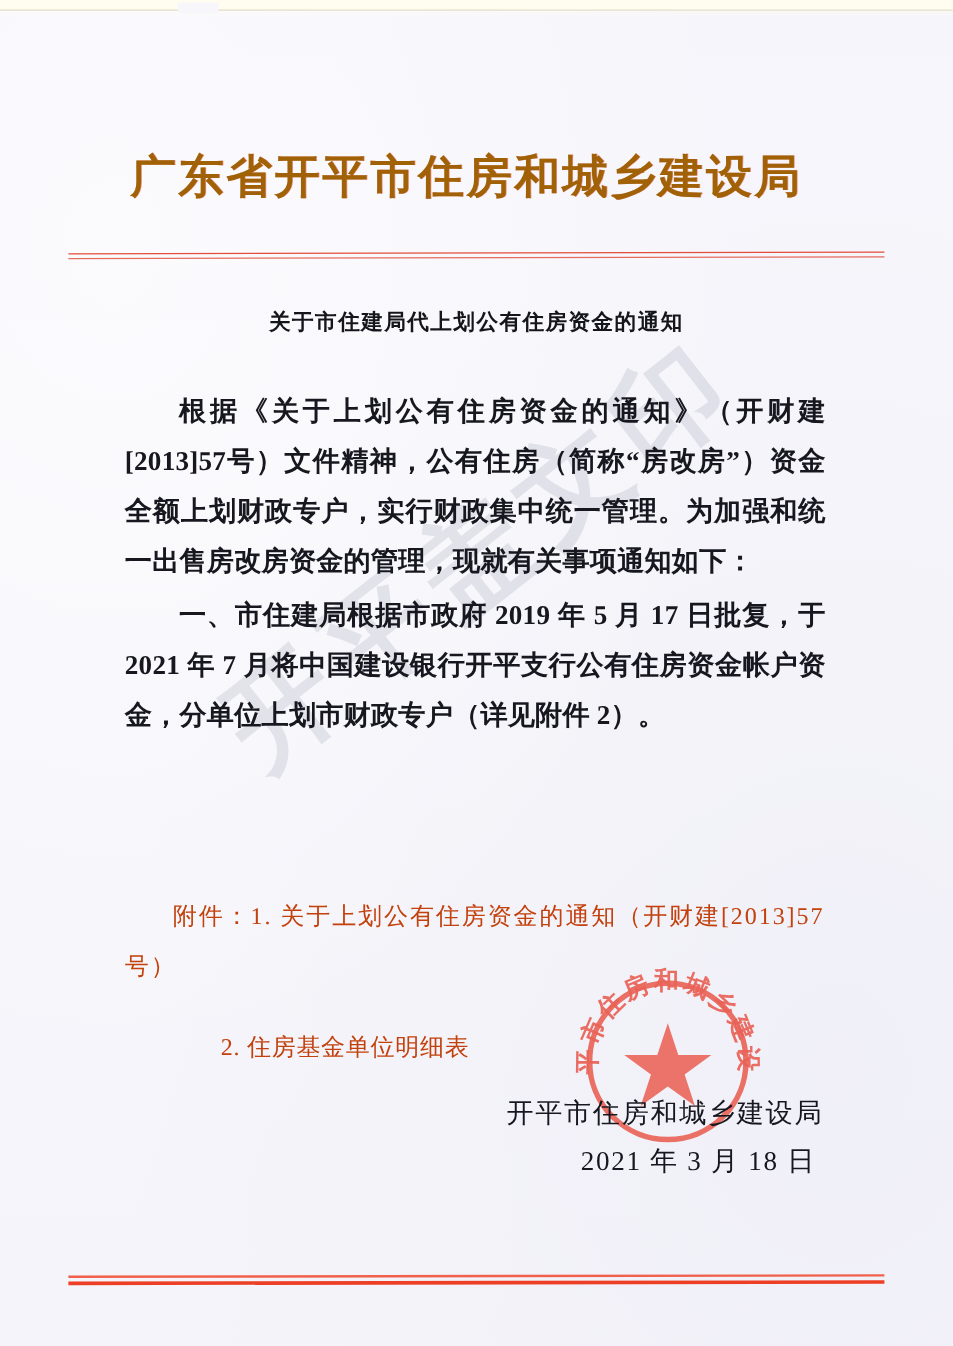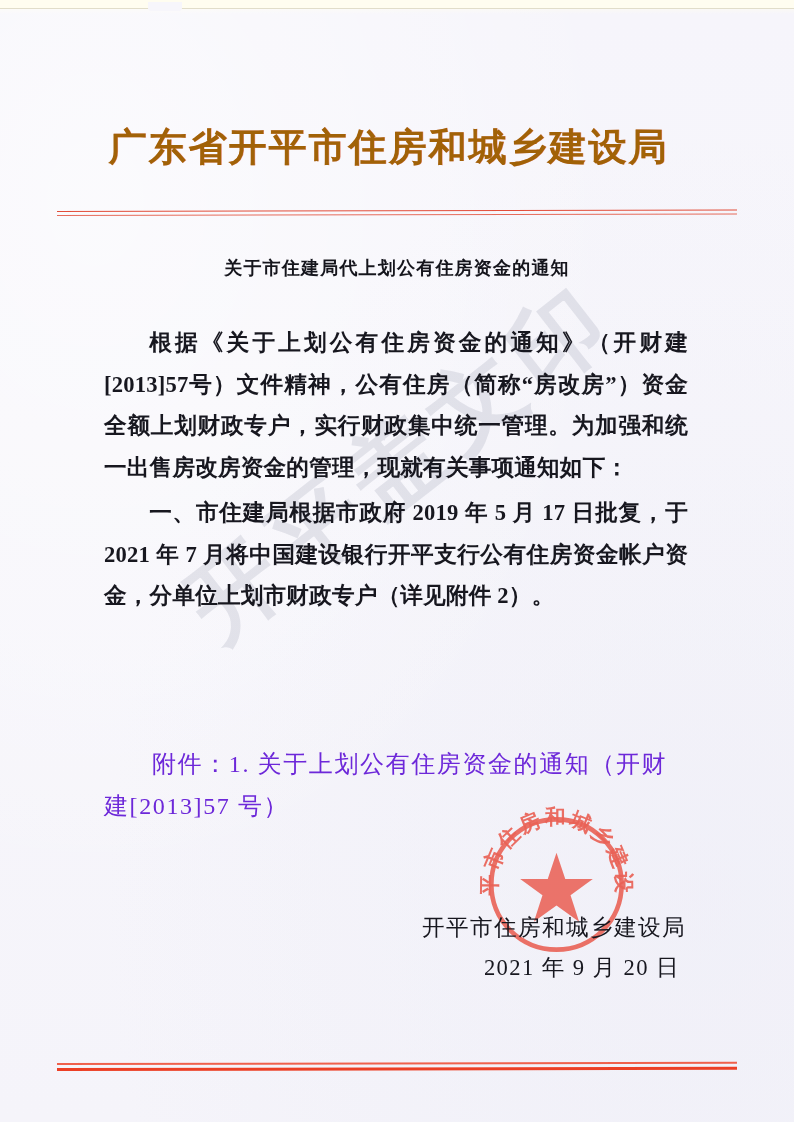--- a/index.html
+++ b/index.html
@@ -122,23 +122,23 @@
   .para.indent { text-indent: 2em; font-weight: bold; }
   .para + .para { margin-top: 4px; }
 
   .attach-block {
     position: absolute;
     top: 744px;
     left: 104px;
     width: 584px;
   }
   .attach-line {
-    font-size: 24px;
+    font-size: 20px;
     line-height: 41.5px;
-    color: #6d28d9;
+    color: #c2410c;
     letter-spacing: 1.6px;
     margin: 0;
   }
   .attach-line.first { text-indent: 2em; }
   .attach-line.second { text-indent: 4em; margin-top: 26px; letter-spacing: 0.6px; }
 
   
   .sign-block {
     position: absolute;
     top: 908px;
@@ -237,41 +237,42 @@
 
   <div class="doc-title">关于市住建局代上划公有住房资金的通知</div>
 
   <div class="body-block">
     <p class="para indent">根据《关于上划公有住房资金的通知》（开财建[2013]57号）文件精神，公有住房（简称“房改房”）资金全额上划财政专户，实行财政集中统一管理。为加强和统一出售房改房资金的管理，现就有关事项通知如下：</p>
     <p class="para indent">一、市住建局根据市政府 2019 年 5 月 17 日批复，于 2021 年 7 月将中国建设银行开平支行公有住房资金帐户资金，分单位上划市财政专户（详见附件 2）。</p>
   </div>
 
   <div class="attach-block">
     <p class="attach-line first">附件：1. 关于上划公有住房资金的通知（开财建[2013]57 号）</p>
+    <p class="attach-line second">2. 住房基金单位明细表</p>
   </div>
 
   <div class="seal">
     <svg viewBox="0 0 200 200" width="167" height="167" aria-hidden="true">
       <defs>
         <path id="sealArc" d="M 100,100 m -74,0 a 74,74 0 1,1 148,0" fill="none"></path>
         <path id="sealArcText" d="M 28,100 a 72,72 0 1,1 144,0" fill="none"></path>
       </defs>
       <circle cx="100" cy="100" r="78" fill="none" stroke="#e8493a" stroke-width="5.5" opacity="0.9"></circle>
       <g>
         <polygon points="100,62 110.5,93.5 143.5,93.5 116.8,113 127.1,144.5 100,125 72.9,144.5 83.2,113 56.5,93.5 89.5,93.5" fill="#e8493a" opacity="0.88"></polygon>
       </g>
       <text font-family="DejaVu Serif, serif" font-size="25" font-weight="700" fill="#e8493a" opacity="0.92" letter-spacing="3">
         <textPath href="#sealArcText" startOffset="50%" text-anchor="middle">开平市住房和城乡建设局</textPath>
       </text>
     </svg>
   </div>
 
   <div class="sign-block">
     <div class="sign-org">开平市住房和城乡建设局</div>
-    <div class="sign-date">2021 年 9 月 20 日</div>
+    <div class="sign-date">2021 年 3 月 18 日</div>
   </div>
 
   <div class="rule-bottom">
     <div class="b1"></div>
     <div class="b2"></div>
   </div>
 
 </div>
 
 </body></html>

